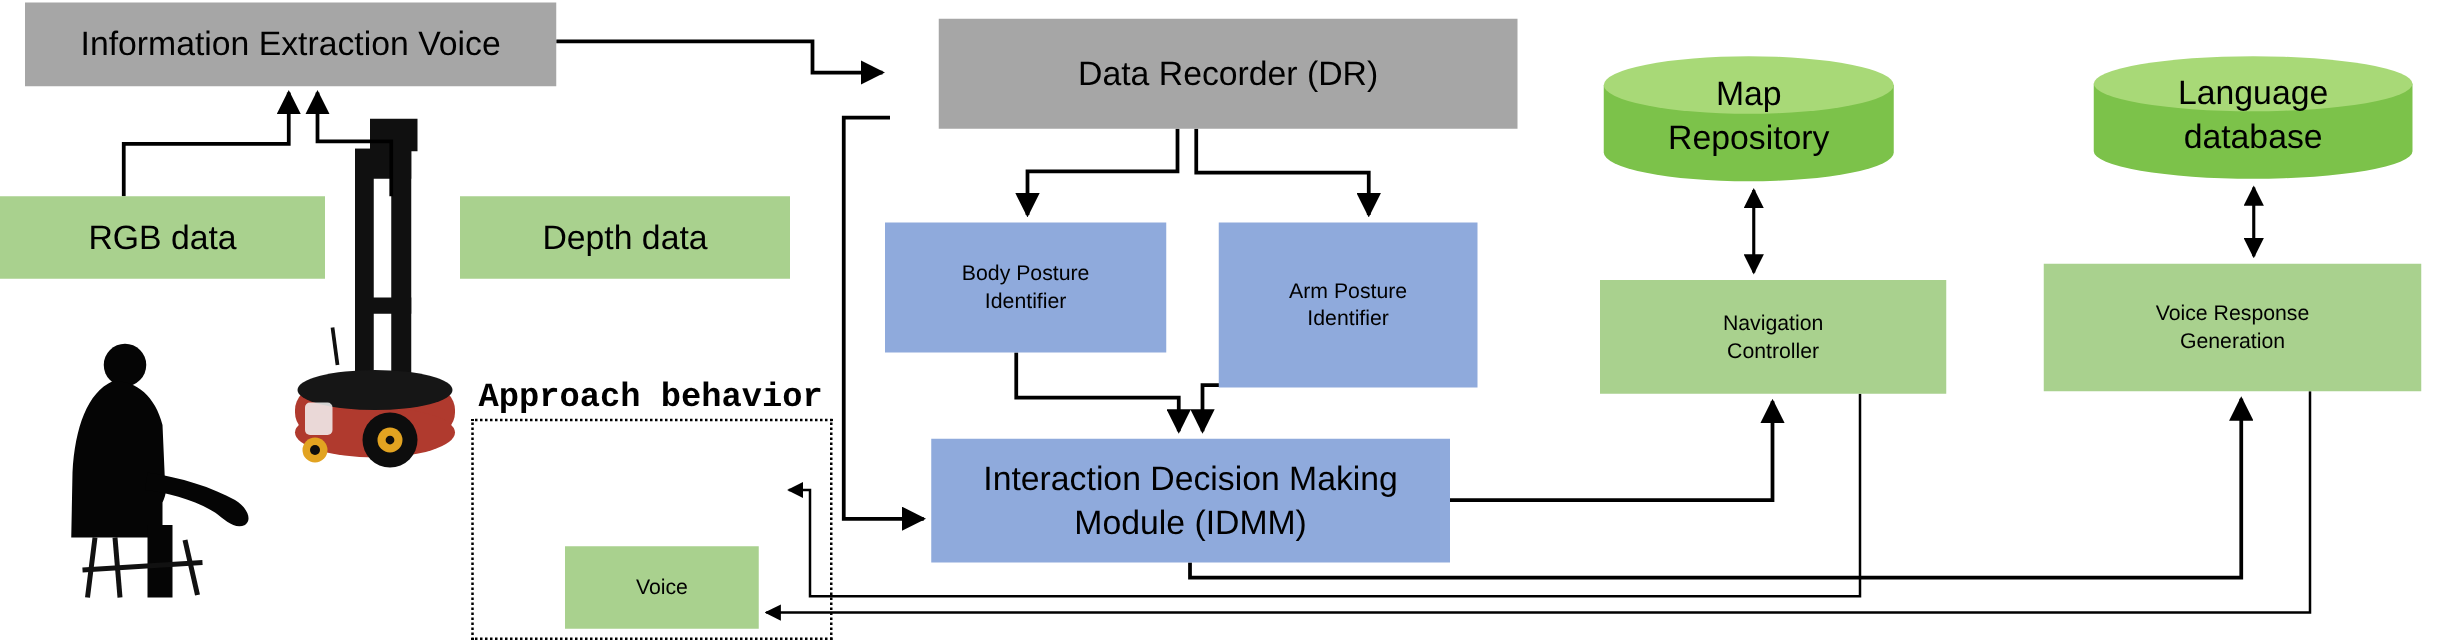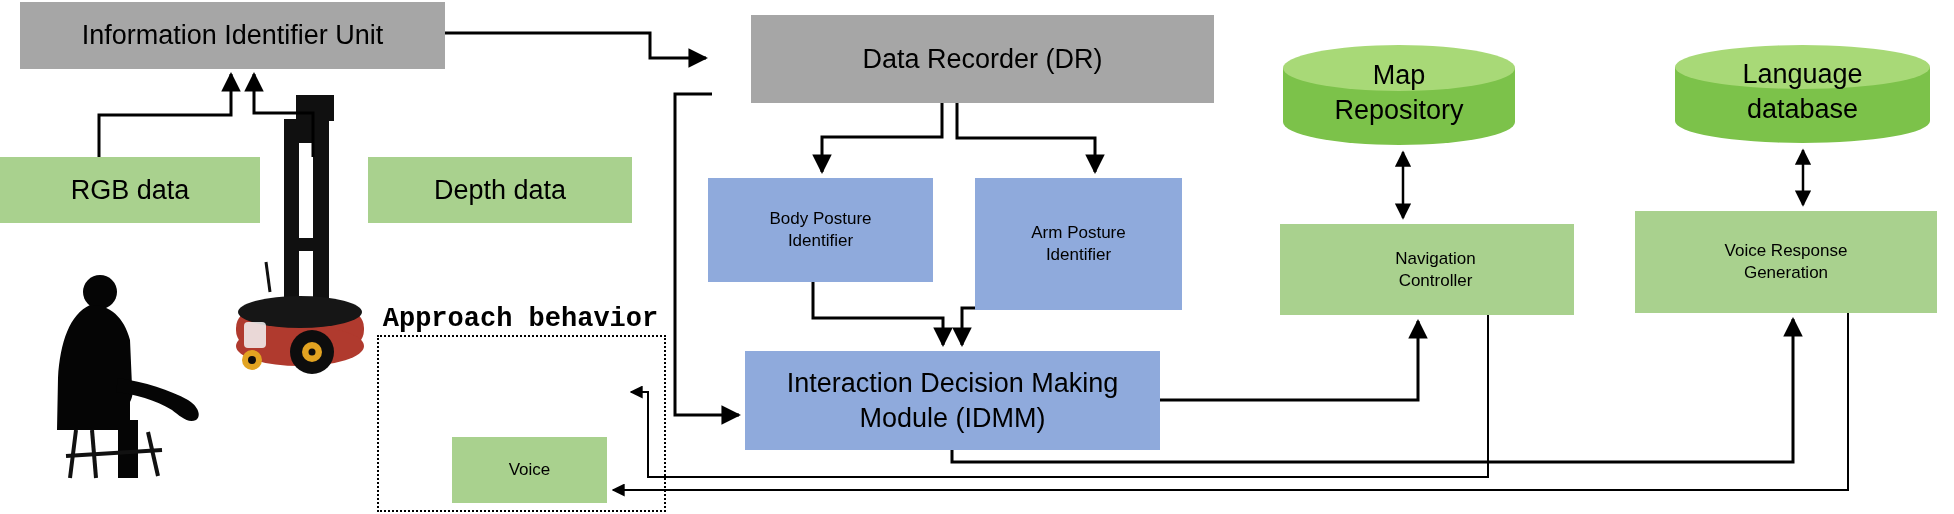--- a/index.html
+++ b/index.html
@@ -103,21 +103,21 @@
       <path d="M1488,315 L1488,477 L648,477 L648,392 L631,392" marker-end="url(#ah)"></path>
       <path d="M1848,313 L1848,490 L613,490" marker-end="url(#ah)"></path>
     </g>
     <g stroke="#000" fill="none" stroke-width="2.5">
       <path d="M1403,152 L1403,218" marker-start="url(#ahr)" marker-end="url(#ah)"></path>
       <path d="M1803,150 L1803,205" marker-start="url(#ahr)" marker-end="url(#ah)"></path>
     </g>
   </svg>
 
   <div class="node gray" style="left:20px;top:2px;width:425px;height:67px;font-size:27px;">
-    <span>Information Identifier Unit</span>
+    <span>Information Extraction Voice</span>
   </div>
 
   <div class="node green" style="left:368px;top:157px;width:264px;height:66px;font-size:27px;">
     <span>Depth data</span>
   </div>
 
   <div class="node green" style="left:0px;top:157px;width:260px;height:66px;font-size:27px;">
     <span>RGB data</span>
   </div>
 
@@ -133,21 +133,21 @@
   <div class="node blue" style="left:975px;top:178px;width:207px;height:132px;">
     <span>Arm Posture
 Identifier</span>
   </div>
 
   <div class="node blue" style="left:745px;top:351px;width:415px;height:99px;font-size:27px;">
     <span>Interaction Decision Making
 Module (IDMM)</span>
   </div>
 
-  <div class="node green" style="left:1280px;top:224px;width:277px;height:91px;padding-left:17px;">
+  <div class="node green" style="left:1280px;top:224px;width:277px;height:91px;">
     <span>Navigation
 Controller</span>
   </div>
 
   <div class="node green" style="left:1635px;top:211px;width:302px;height:102px;">
     <span>Voice Response
 Generation</span>
   </div>
 
   <div class="cyl-label" style="left:1283px;top:52px;width:232px;height:82px;">

